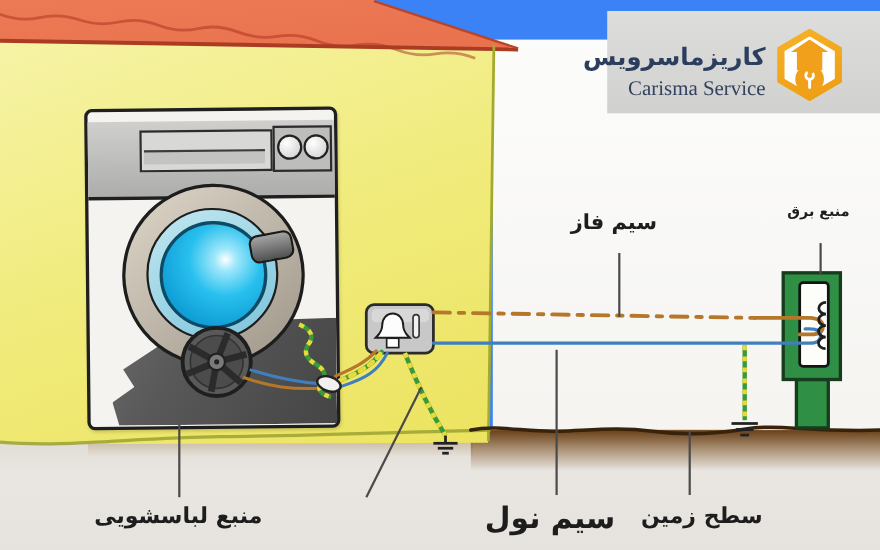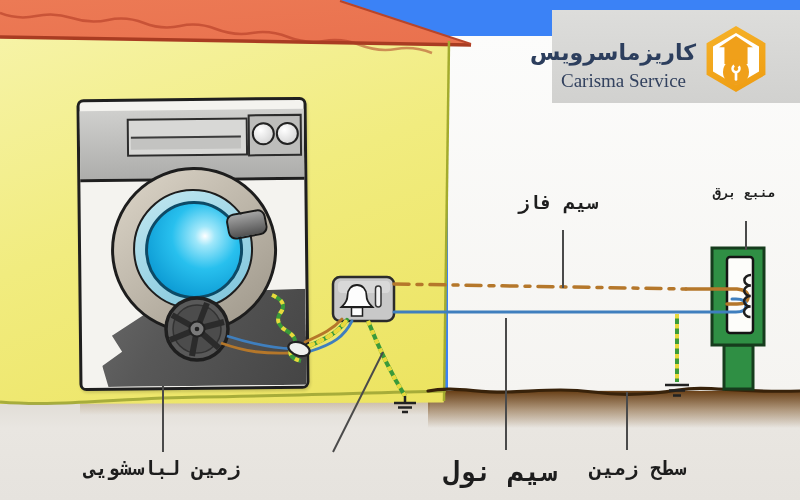--- a/index.html
+++ b/index.html
@@ -21,21 +21,21 @@
   #soil-right{left:428px;top:391px;width:372px;height:37px;
         background:linear-gradient(180deg,rgba(99,56,14,.95) 0%,rgba(124,80,32,.5) 50%,rgba(140,95,45,0) 100%);}
   #soil-left{left:80px;top:393px;width:350px;height:22px;
         background:linear-gradient(180deg,rgba(150,105,45,.45),rgba(150,105,45,0));}
 
   
   #logo-box{left:552px;top:10px;width:248px;height:93px;
             background:linear-gradient(180deg,#dddddb,#d1d1cf);}
   #logo-fa{position:absolute;right:104px;top:30px;font-size:22px;font-weight:700;
            color:#2c3e5d;direction:rtl;}
-  #logo-en{position:absolute;right:114px;top:60px;font-size:19px;
+  #logo-en{position:absolute;right:104px;top:60px;font-size:19px;
            font-family:"Liberation Serif",serif;color:#33425f;}
   #logo-icon{position:absolute;left:152px;top:16px;width:64px;height:66px;}
   .hex{position:absolute;clip-path:polygon(50% 0,96% 26%,96% 74%,50% 100%,4% 74%,4% 26%);}
   #hex-outer{left:0;top:0;width:64px;height:66px;background:linear-gradient(160deg,#f6b32a,#ee9b10);}
   #hex-inner{left:7px;top:7px;width:50px;height:52px;background:#ffffff;}
   #hex-house{left:15px;top:10px;width:34px;height:28px;background:#f0a01a;
              clip-path:polygon(50% 0,100% 40%,84% 40%,84% 100%,16% 100%,16% 40%,0 40%);}
   #hex-circle{left:19px;top:33px;width:26px;height:26px;border-radius:50%;
               background:#f0a01a;display:flex;align-items:center;justify-content:center;}
 
@@ -70,21 +70,21 @@
 
   
   #watermark{left:183px;top:236px;font-family:"Liberation Serif",serif;font-size:56px;
      letter-spacing:3px;color:#ffffff;opacity:.52;white-space:nowrap;
      -webkit-mask-image:linear-gradient(90deg,#000 58%,transparent 96%);
      mask-image:linear-gradient(90deg,#000 58%,transparent 96%);}
   #watermark .suffix{opacity:.55;}
 
   
   .lbl{position:absolute;transform:translateX(-50%);direction:rtl;white-space:nowrap;
-       font-weight:700;color:#1d1d1d;font-family:Liberation Mono, monospace;}
+       font-weight:700;color:#1d1d1d;}
   #lbl-phase{left:558px;top:191px;font-size:19px;}
   #lbl-power{left:744px;top:185px;font-size:13px;}
   #lbl-machine{left:162px;top:456px;font-size:20px;}
   #lbl-earth{left:320px;top:456px;font-size:20px;}
   #lbl-neutral{left:500px;top:456px;font-size:27px;}
   #lbl-ground{left:638px;top:456px;font-size:20px;text-align:center;}
 
   #artwork{left:0;top:0;width:800px;height:500px;pointer-events:none;}
 </style>
 </head>
@@ -222,17 +222,17 @@
       <path d="M163 386 V452"></path>
       <path d="M383 352 L333 452"></path>
       <path d="M506 318 V450"></path>
       <path d="M627 392 V450"></path>
     </g>
   </svg>
 
 
   <div class="lbl" id="lbl-phase">سیم فاز</div>
   <div class="lbl" id="lbl-power">منبع برق</div>
-  <div class="lbl" id="lbl-machine">زمین لباسشویی</div>
+  <div class="lbl" id="lbl-machine">منبع لباسشویی</div>
   <div class="lbl" id="lbl-neutral">سیم نول</div>
   <div class="lbl" id="lbl-ground">سطح زمین</div>
 
 </div>
 
 </body></html>

